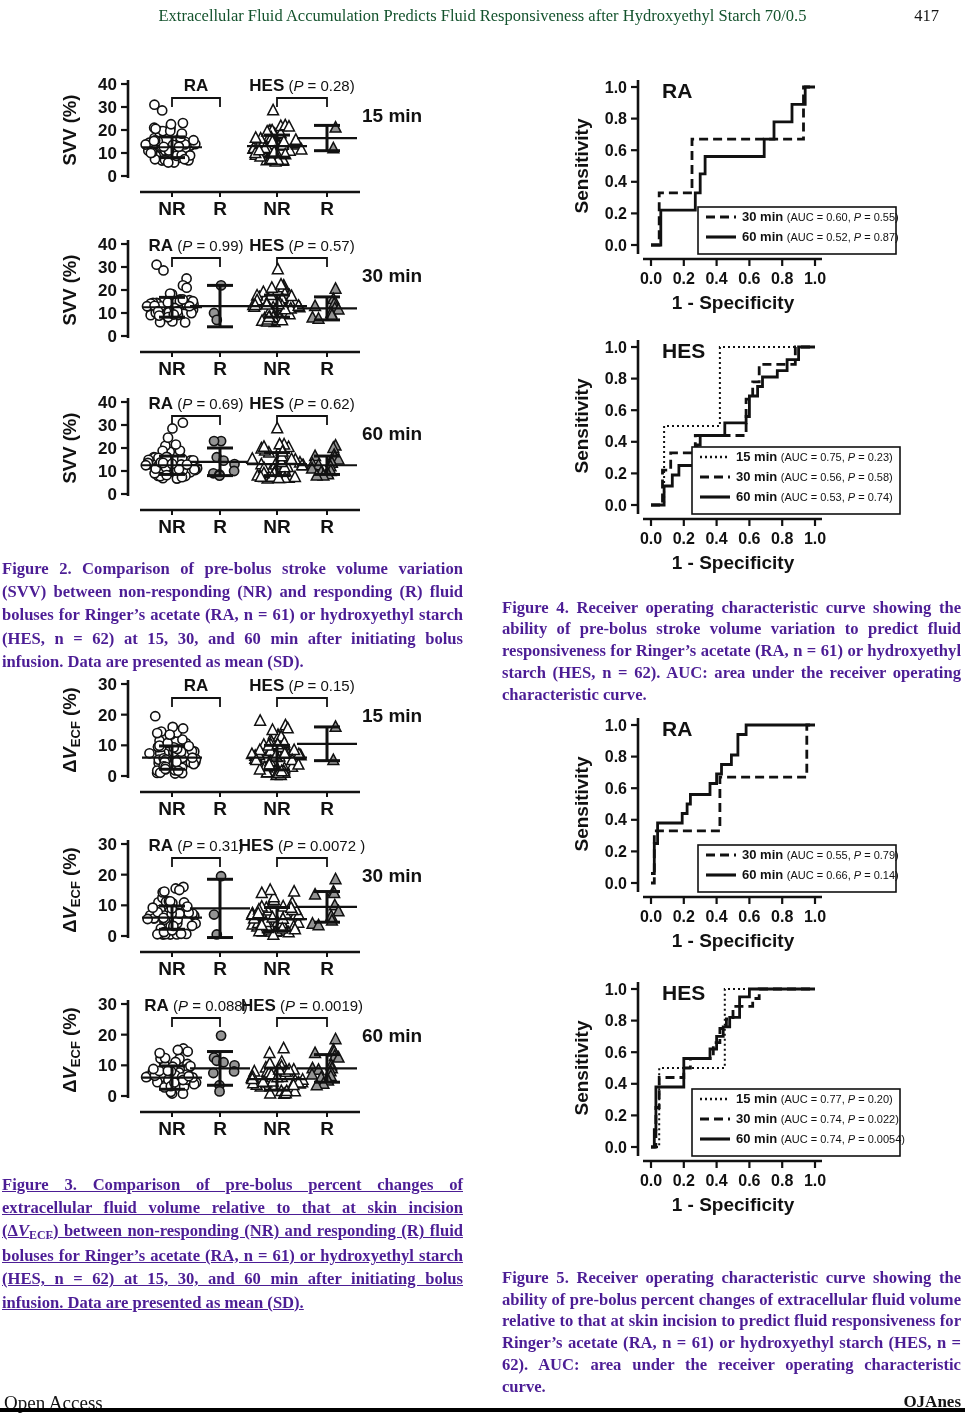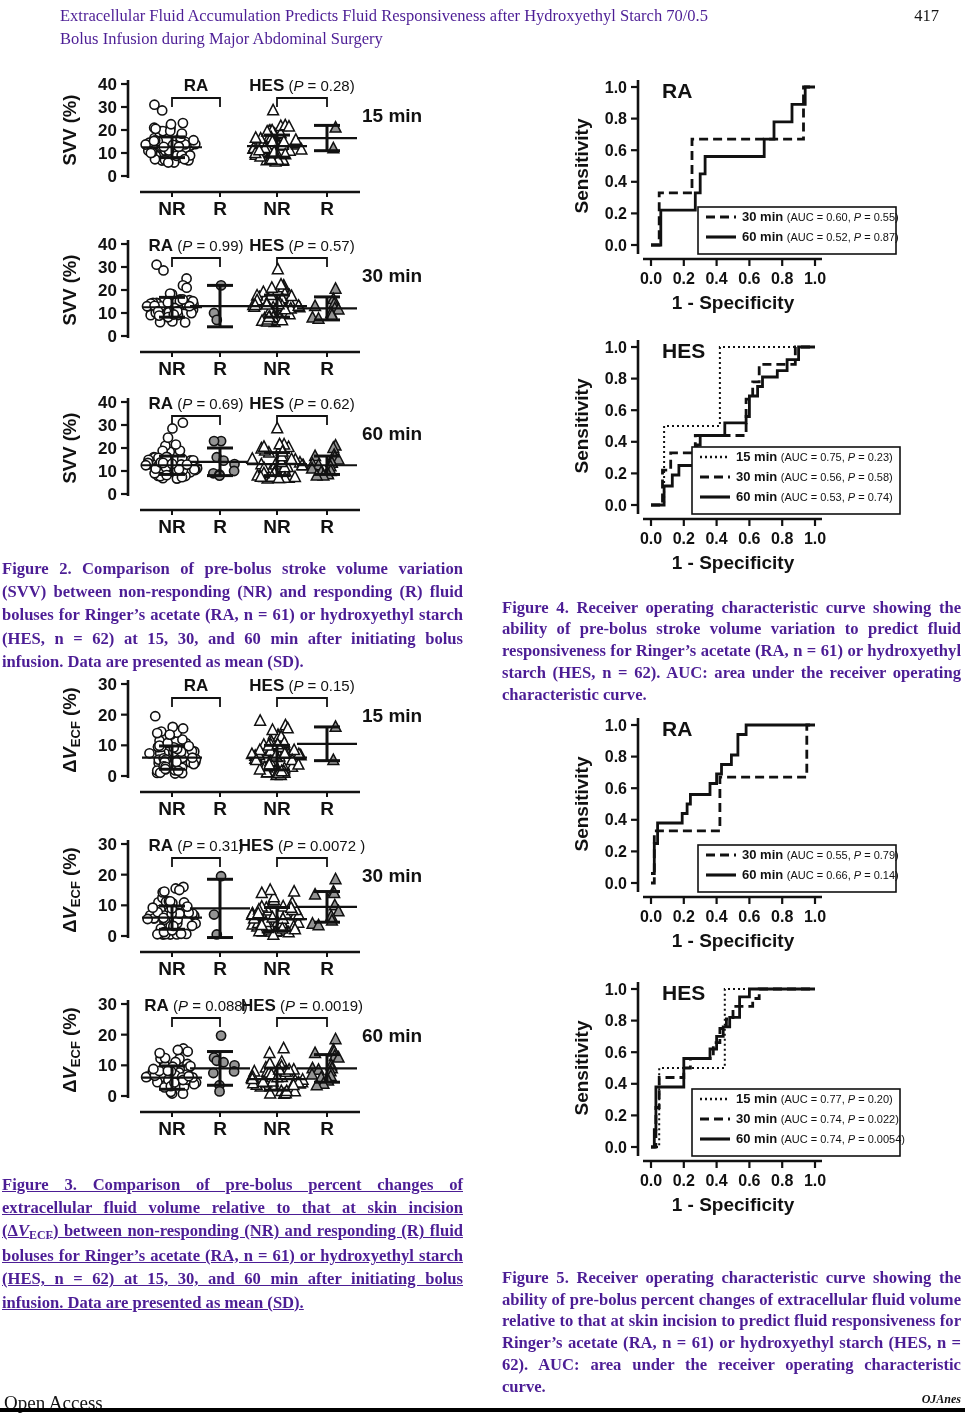--- a/index.html
+++ b/index.html
@@ -1,47 +1,46 @@
 <!DOCTYPE html>
 <html><head>
 <meta charset="utf-8">
 <style>
   html,body{margin:0;padding:0;background:#e8e8e8;}
   .page{position:relative;width:965px;height:1414px;background:#ffffff;overflow:hidden;
         font-family:"Liberation Serif",serif;color:#111;}
-  .hdr{position:absolute;left:60px;right:60px;top:4px;
-       font-size:16.5px;line-height:1.4;color:#4c1d95;}
+  .hdr{position:absolute;left:60px;right:60px;top:4px;text-align:center;
+       font-size:16.5px;line-height:1.4;color:#14532d;}
   .pageno{position:absolute;right:26px;top:6px;font-size:16.5px;color:#141414;text-align:right;}
   .caption{position:absolute;font-weight:bold;font-size:16.6px;line-height:1.405;
            text-align:justify;color:#4c1d95;}
   .cap-f2{left:2px;top:540px;width:461px;}
   .cap-f3{left:2px;top:1156px;width:461px;text-decoration:underline;}
   .cap-f4{left:502px;top:580px;width:459px;line-height:1.31;}
   .cap-f5{left:502px;top:1239px;width:459px;line-height:1.31;margin-top:28px;}
   .cap-var{font-style:italic;}
   .cap-sub{font-size:0.72em;vertical-align:-0.25em;}
   .bodytext{position:absolute;left:2px;top:1297px;width:462px;font-size:17.5px;
             line-height:1.42;text-align:justify;color:#141414;}
   .foot-left{position:absolute;left:4px;top:1392px;font-size:19px;color:#141414;}
-  .foot-right{position:absolute;right:4px;top:1392px;font-size:12px;font-weight:bold;
-              font-style:italic;color:#141414;}
+  .foot-right{position:absolute;right:4px;top:1392px;font-size:17px;font-weight:bold;
+              color:#141414;}
   .botrule{position:absolute;left:0;right:0;top:1408px;height:4px;background:#000;}
   svg{position:absolute;font-family:"Liberation Sans",sans-serif;}
   .f2p0{left:60px;top:58px;}  .f2p1{left:60px;top:218px;}  .f2p2{left:60px;top:376px;}
   .f3p0{left:60px;top:658px;} .f3p1{left:60px;top:818px;}  .f3p2{left:60px;top:978px;}
   .f4p0{left:500px;top:58px;} .f4p1{left:500px;top:318px;}
   .f5p0{left:500px;top:696px;}.f5p1{left:500px;top:960px;}
 </style>
 </head>
 <body>
 
 <div class="page">
   <div class="hdr">
     <div>Extracellular Fluid Accumulation Predicts Fluid Responsiveness after Hydroxyethyl Starch 70/0.5</div>
-    <div>Bolus Infusion during Major Abdominal Surgery</div>
   </div>
   <div class="pageno">417</div>
 
   <svg class="f2p0" width="480" height="160">
       <line x1="68" y1="22" x2="68" y2="120" stroke="#111111" stroke-width="2.6"></line>
       <line x1="61" y1="118" x2="68" y2="118" stroke="#111111" stroke-width="2.2"></line>
       <text x="57" y="124" fill="#111111" text-anchor="end" font-size="17" font-weight="700">0</text>
       <line x1="61" y1="95" x2="68" y2="95" stroke="#111111" stroke-width="2.2"></line>
       <text x="57" y="101" fill="#111111" text-anchor="end" font-size="17" font-weight="700">10</text>
       <line x1="61" y1="72" x2="68" y2="72" stroke="#111111" stroke-width="2.2"></line>

